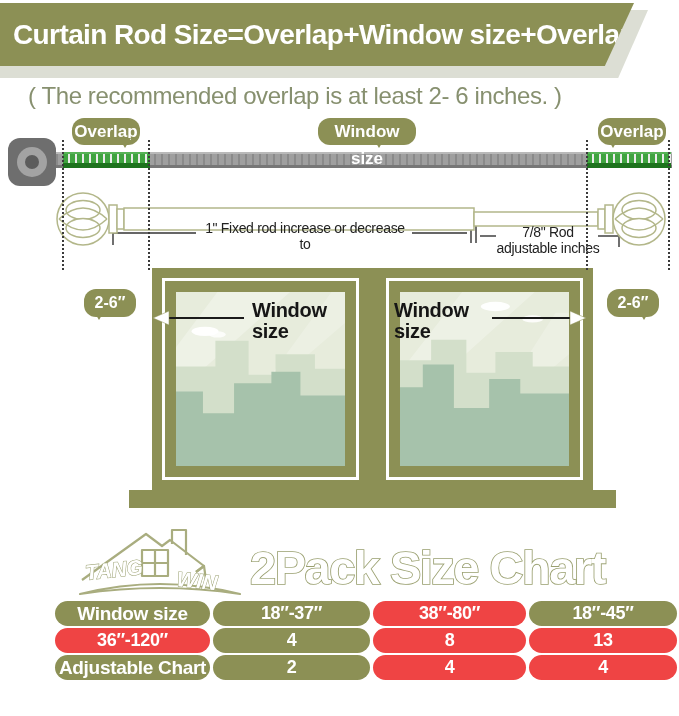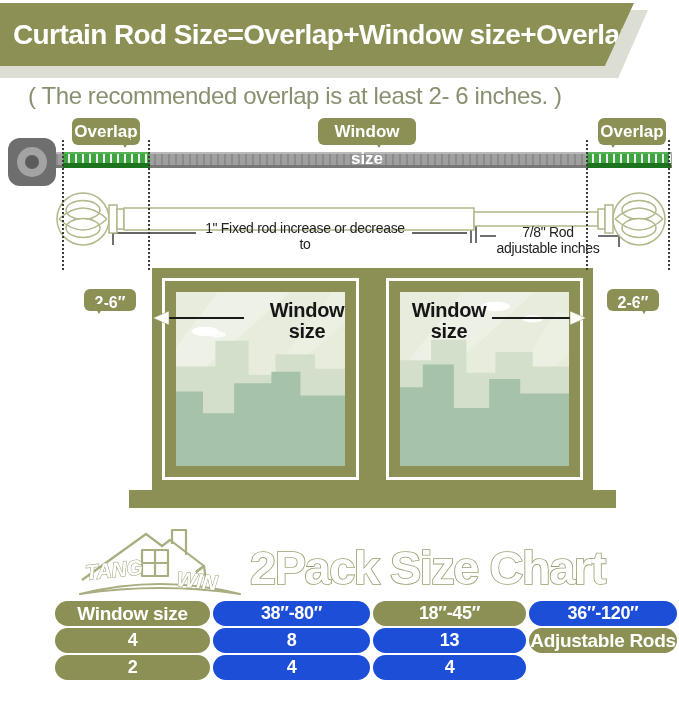--- a/index.html
+++ b/index.html
@@ -46,62 +46,62 @@
     background:#a3a3a3;
   }
   .tape-hub::after{
     content:"";position:absolute;left:8px;top:8px;width:14px;height:14px;border-radius:50%;
     background:#5c5c5c;
   }
   
   .vdash{position:absolute;top:140px;height:130px;width:0;border-left:2px dotted #3a3a3a;z-index:5;}
   
   .bubble{
-    position:absolute;background:#8c9055;color:#fff;font-weight:bold;border-radius:6px;
+    position:absolute;background:#8c9055;color:#fff;font-weight:bold;border-radius:12px;
     text-align:center;z-index:6;box-shadow:0 0 0 1px rgba(255,255,255,.5);
   }
   .bubble::after{content:"";position:absolute;bottom:-9px;border:6px solid transparent;border-top:10px solid #8c9055;}
   .bubble.tail-right::after{right:9px;}
   .bubble.tail-left::after{left:9px;}
   .bubble.tail-mid::after{left:56%;}
   .toplabel{top:118px;height:27px;line-height:27px;font-size:17px;}
-  .sidebadge{top:289px;width:52px;height:22px;line-height:27px;font-size:16px;}
+  .sidebadge{top:289px;width:52px;height:28px;line-height:27px;font-size:16px;}
   
   .dim-note{
     position:absolute;text-align:center;color:#222;font-size:14px;line-height:1.16;
     letter-spacing:-0.3px;z-index:4;
   }
   
   .window-frame{position:absolute;left:152px;top:268px;width:441px;height:222px;background:#8c9055;}
   .sash{position:absolute;top:10px;width:197px;height:202px;border:3px solid #fff;background:#8c9055;box-sizing:border-box;}
   .sash.left{left:10px;}
   .sash.right{left:234px;}
   .glass{position:absolute;left:11px;top:11px;right:11px;bottom:11px;}
   .glass svg{display:block;width:100%;height:100%;}
   .window-sill{position:absolute;left:129px;top:490px;width:487px;height:18px;background:#8c9055;}
   .pane-label{
-    position:absolute;width:110px;text-align:center;color:#161616;font-weight:600;
+    position:absolute;width:110px;text-align:left;color:#161616;font-weight:600;
     font-size:20px;line-height:1.05;z-index:7;letter-spacing:-0.3px;
   }
   .win-arrows{position:absolute;left:140px;top:268px;width:465px;height:90px;z-index:6;pointer-events:none;}
   
   .logo{position:absolute;left:76px;top:522px;}
   .chart-title{position:absolute;left:246px;top:536px;}
   
   .size-table{
     position:absolute;left:55px;top:601px;width:624px;
     display:grid;grid-template-columns:155px 157px 153px 148px;
     column-gap:3px;row-gap:2px;grid-auto-rows:25px;
   }
   .pill{
     border-radius:14px;color:#fff;text-align:center;font-weight:bold;
     font-size:18px;line-height:25px;height:25px;letter-spacing:-0.3px;
   }
   .pill.olive{background:#8c9055;}
-  .pill.light{background:#1d4ed8;}
+  .pill.light{background:#ef4444;}
   .pill.rowhead{font-size:19px;}
   svg text{font-family:"Liberation Sans", sans-serif;}
 </style>
 </head>
 <body>
 
 <div id="canvas">
 
   <div class="banner-shadow"></div>
   <div class="banner">
@@ -230,28 +230,29 @@
     </g>
   </svg>
 
   <svg class="chart-title" width="400" height="62" viewBox="0 0 400 62">
     <text x="4" y="48" font-size="47" font-weight="bold" letter-spacing="-1.5" fill="#ffffff" stroke="#9aa070" stroke-width="1.7" paint-order="stroke">2Pack Size Chart</text>
   </svg>
 
   <div class="size-table">
 
     <div class="pill olive rowhead">Window size</div>
+    <div class="pill olive">18″-37″</div>
     <div class="pill light">38″-80″</div>
 
     <div class="pill olive">18″-45″</div>
     <div class="pill light">36″-120″</div>
 
     <div class="pill olive">4</div>
     <div class="pill light">8</div>
     <div class="pill light">13</div>
 
-    <div class="pill olive rowhead">Adjustable Rods</div>
+    <div class="pill olive rowhead">Adjustable Chart</div>
     <div class="pill olive">2</div>
     <div class="pill light">4</div>
     <div class="pill light">4</div>
   </div>
 
 </div>
 
 </body></html>

